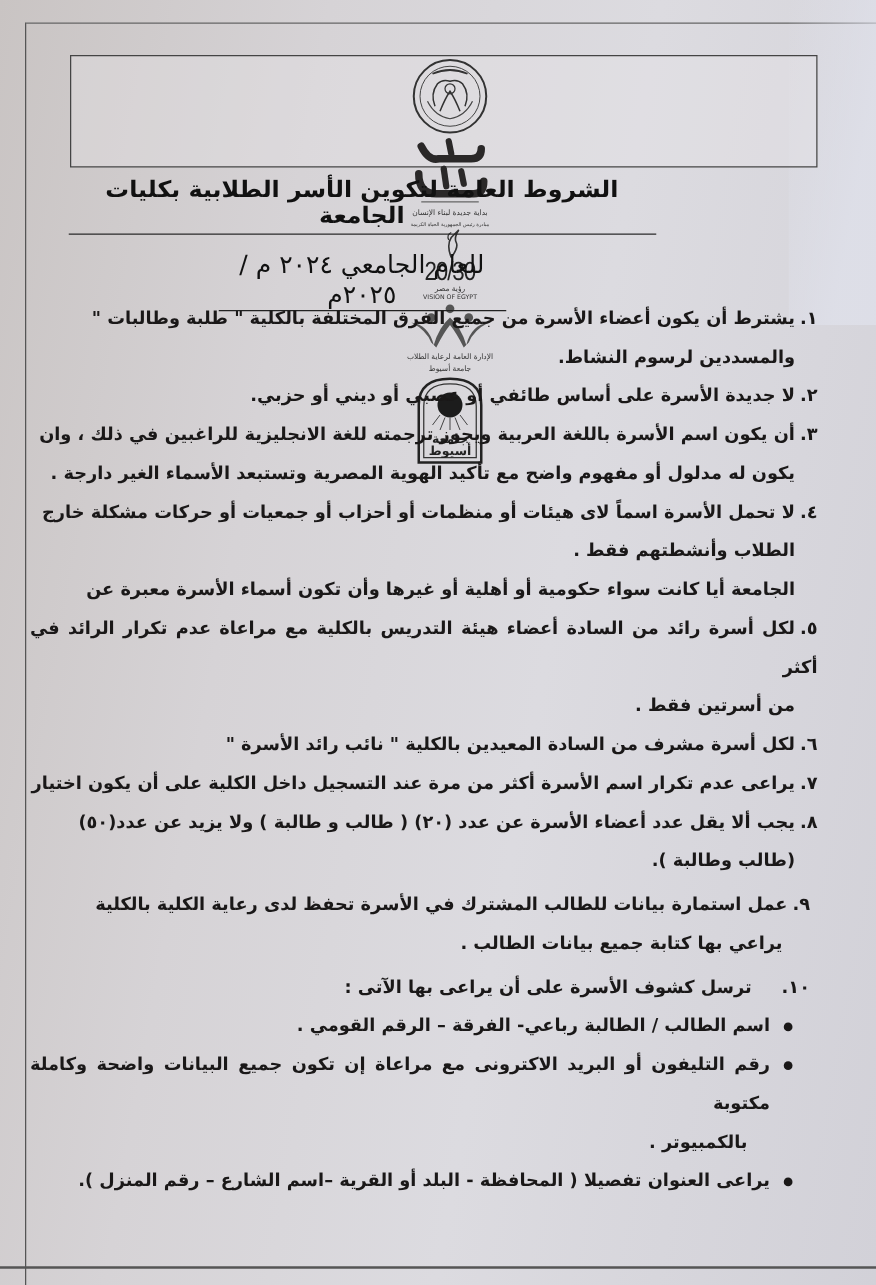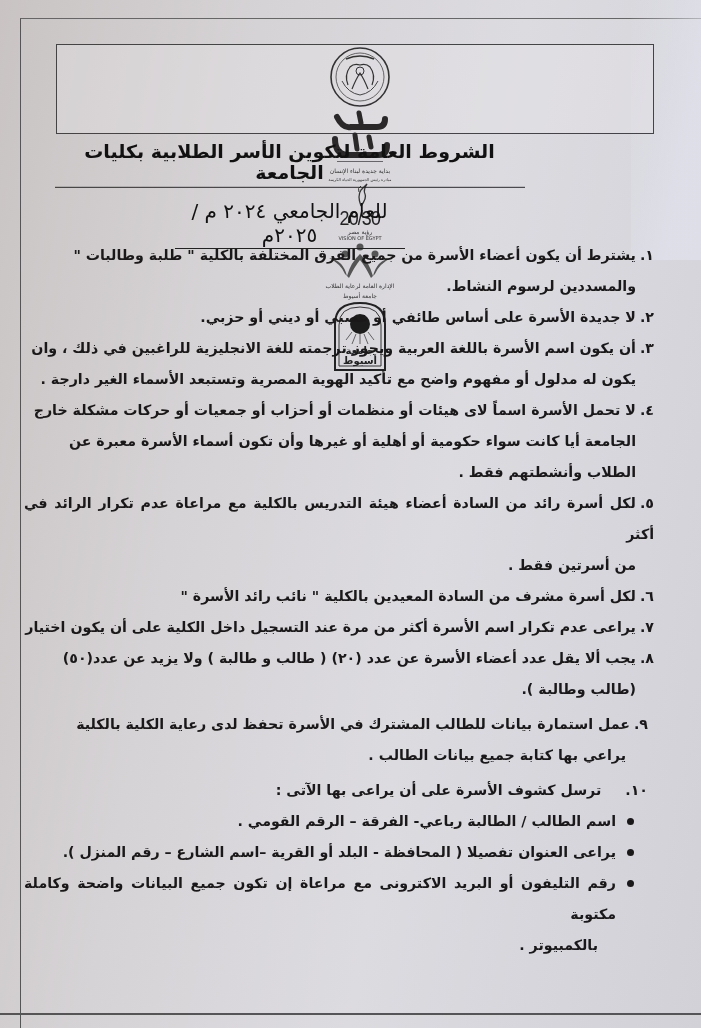--- a/index.html
+++ b/index.html
@@ -229,22 +229,22 @@
     </li>
     <li class="cond">
       <span class="num">٢.</span><span>لا جديدة الأسرة على أساس طائفي أو عصبي أو ديني أو حزبي.</span>
     </li>
     <li class="cond">
       <span class="num">٣.</span><span>أن يكون اسم الأسرة باللغة العربية ويجوز ترجمته للغة الانجليزية للراغبين في ذلك ، وان</span>
       <span class="cont">يكون له مدلول أو مفهوم واضح مع تأكيد الهوية المصرية وتستبعد الأسماء الغير دارجة .</span>
     </li>
     <li class="cond">
       <span class="num">٤.</span><span>لا تحمل الأسرة اسماً لاى هيئات أو منظمات أو أحزاب أو جمعيات أو حركات مشكلة خارج</span>
+      <span class="cont">الطلاب وأنشطتهم فقط .</span>
       <span class="cont">الجامعة أيا كانت سواء حكومية أو أهلية أو غيرها وأن تكون أسماء الأسرة معبرة عن</span>
-      <span class="cont">الطلاب وأنشطتهم فقط .</span>
     </li>
     <li class="cond">
       <span class="num">٥.</span><span>لكل أسرة رائد من السادة أعضاء هيئة التدريس بالكلية مع مراعاة عدم تكرار الرائد في أكثر</span>
       <span class="cont">من أسرتين فقط .</span>
     </li>
     <li class="cond">
       <span class="num">٦.</span><span>لكل أسرة مشرف من السادة المعيدين بالكلية " نائب رائد الأسرة "</span>
     </li>
     <li class="cond">
       <span class="num">٧.</span><span>يراعى عدم تكرار اسم الأسرة أكثر من مرة عند التسجيل داخل الكلية على أن يكون اختيار</span>
@@ -259,25 +259,25 @@
     </li>
     <li class="cond indent10" style="margin-top:4px;">
       <span class="num">١٠.</span><span>ترسل كشوف الأسرة على أن يراعى بها الآتى :</span>
       <ul class="bullets">
         <li class="bullet-item">
           <span class="dot"></span>
           <span>اسم الطالب / الطالبة  رباعي- الفرقة – الرقم القومي .</span>
         </li>
         <li class="bullet-item">
           <span class="dot"></span>
-          <span>يراعى العنوان تفصيلا ( المحافظة - البلد أو القرية –اسم الشارع – رقم المنزل ).</span>
+          <span>رقم التليفون أو البريد الاكترونى مع مراعاة إن تكون جميع البيانات واضحة وكاملة  مكتوبة</span>
+          <span class="cont">بالكمبيوتر .</span>
         </li>
         <li class="bullet-item">
           <span class="dot"></span>
-          <span>رقم التليفون أو البريد الاكترونى مع مراعاة إن تكون جميع البيانات واضحة وكاملة  مكتوبة</span>
-          <span class="cont">بالكمبيوتر .</span>
+          <span>يراعى العنوان تفصيلا ( المحافظة - البلد أو القرية –اسم الشارع – رقم المنزل ).</span>
         </li>
       </ul>
     </li>
   </ol>
 
   <div class="bottom-line"></div>
 </div>
 
 </body></html>

